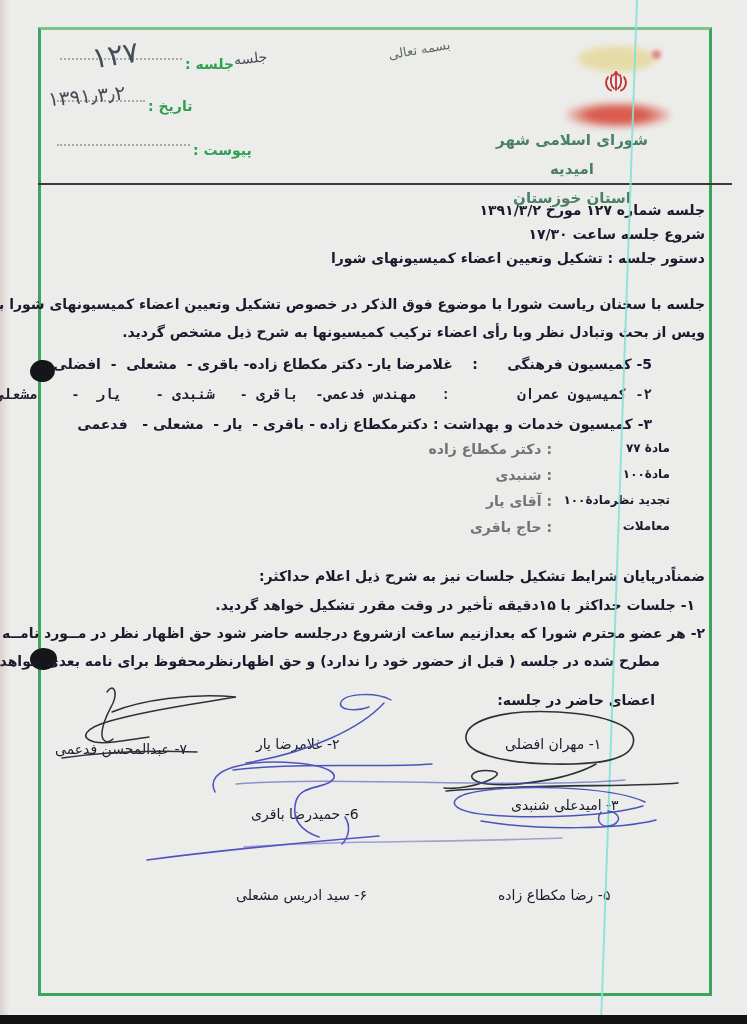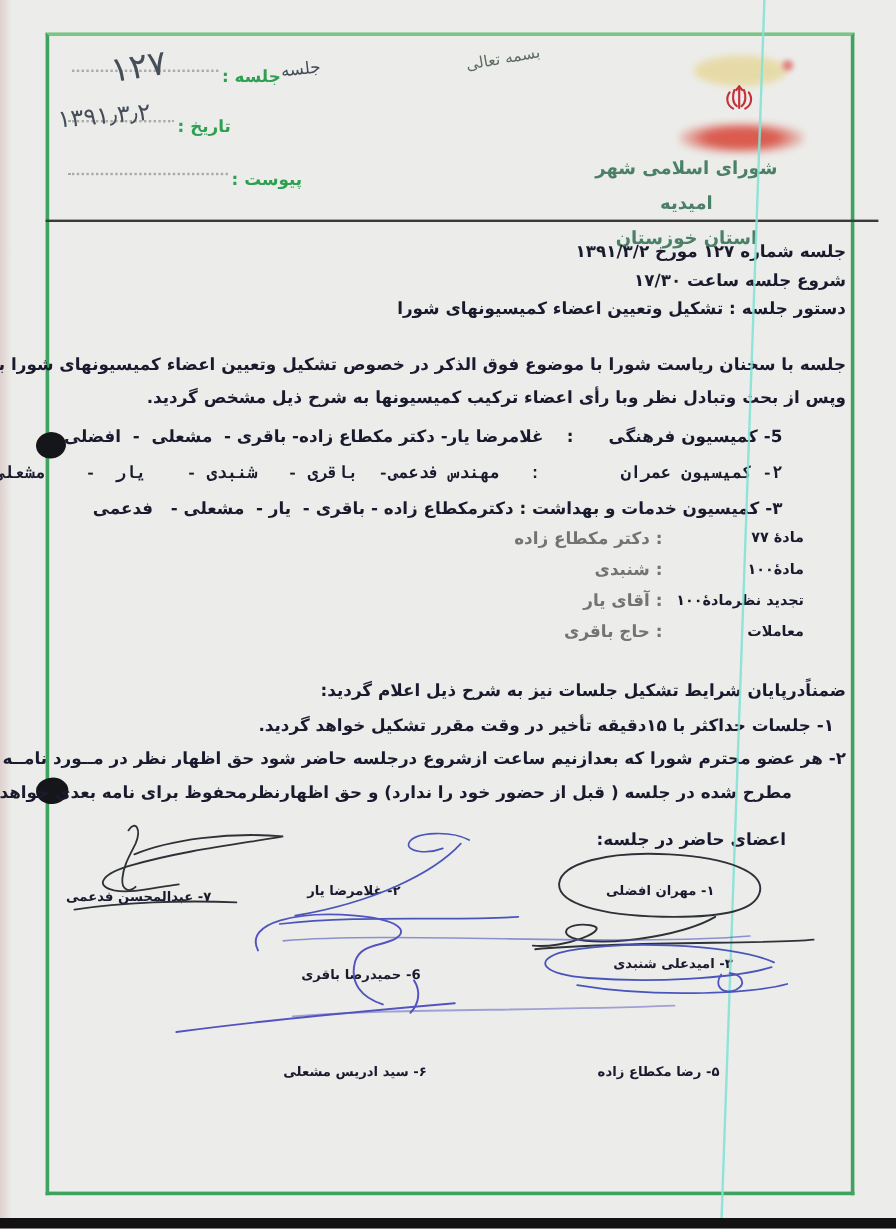--- a/index.html
+++ b/index.html
@@ -43,21 +43,21 @@
 
   .printed { position:absolute; direction:rtl; font-weight:bold; color:#1a1a2e;
     font-size:14px; white-space:nowrap; }
   .pre { white-space:pre; }
 
   .assign { position:absolute; right:77px; top:441px; direction:rtl; }
   .assign .row { display:flex; margin-bottom:10px; }
   .assign .lbl { min-width:112px; font-weight:bold; color:#1a1a2e; font-size:12px; white-space:nowrap; }
   .assign .val { font-weight:bold; color:#737373; font-size:14px; padding-right:6px; white-space:nowrap; }
 
-  .attendee { position:absolute; direction:rtl; font-weight:bold; color:#1a1a2e; font-size:11px; white-space:nowrap; }
+  .attendee { position:absolute; direction:rtl; font-weight:normal; color:#1a1a2e; font-size:14px; white-space:nowrap; }
 
   svg.overlay { position:absolute; left:0; top:0; pointer-events:none; }
 </style>
 </head>
 <body>
 
 <div class="page">
 
   <div class="edge-tint"></div>
   <div class="border-box"></div>
@@ -122,21 +122,21 @@
     <div class="row">
       <div class="lbl">تجدید نظرمادهٔ۱۰۰</div>
       <div class="val">: آقای یار</div>
     </div>
     <div class="row">
       <div class="lbl">معاملات</div>
       <div class="val">: حاج باقری</div>
     </div>
   </div>
 
-  <div class="printed" style="right:42px; top:568px;">ضمناًدرپایان شرایط تشکیل جلسات نیز به شرح ذیل اعلام گردید:</div>
+  <div class="printed" style="right:42px; top:568px;">ضمناًدرپایان شرایط تشکیل جلسات نیز به شرح ذیل اعلام حداکثر:</div>
   <div class="printed" style="right:52px; top:597px;">۱- جلسات حداکثر با ۱۵دقیقه تأخیر در وقت مقرر تشکیل خواهد گردید.</div>
   <div class="printed" style="right:42px; top:625px;">۲- هر عضو محترم شورا که بعدازنیم ساعت ازشروع درجلسه حاضر شود حق اظهار نظر در مــورد نامــه هــای</div>
   <div class="printed" style="right:87px; top:653px;">مطرح شده در جلسه ( قبل از حضور خود را ندارد) و حق اظهارنظرمحفوظ برای نامه بعدی خواهد بود.</div>
 
   <div class="printed" style="right:92px; top:692px;">اعضای حاضر در جلسه:</div>
 
   <div class="attendee" style="left:505px; top:736px;">۱- مهران افضلی</div>
   <div class="attendee" style="left:256px; top:736px;">۲- غلامرضا یار</div>
   <div class="attendee" style="left:55px; top:741px;">۷- عبدالمحسن فدعمی</div>
   <div class="attendee" style="left:511px; top:797px;">۳- امیدعلی شنبدی</div>

